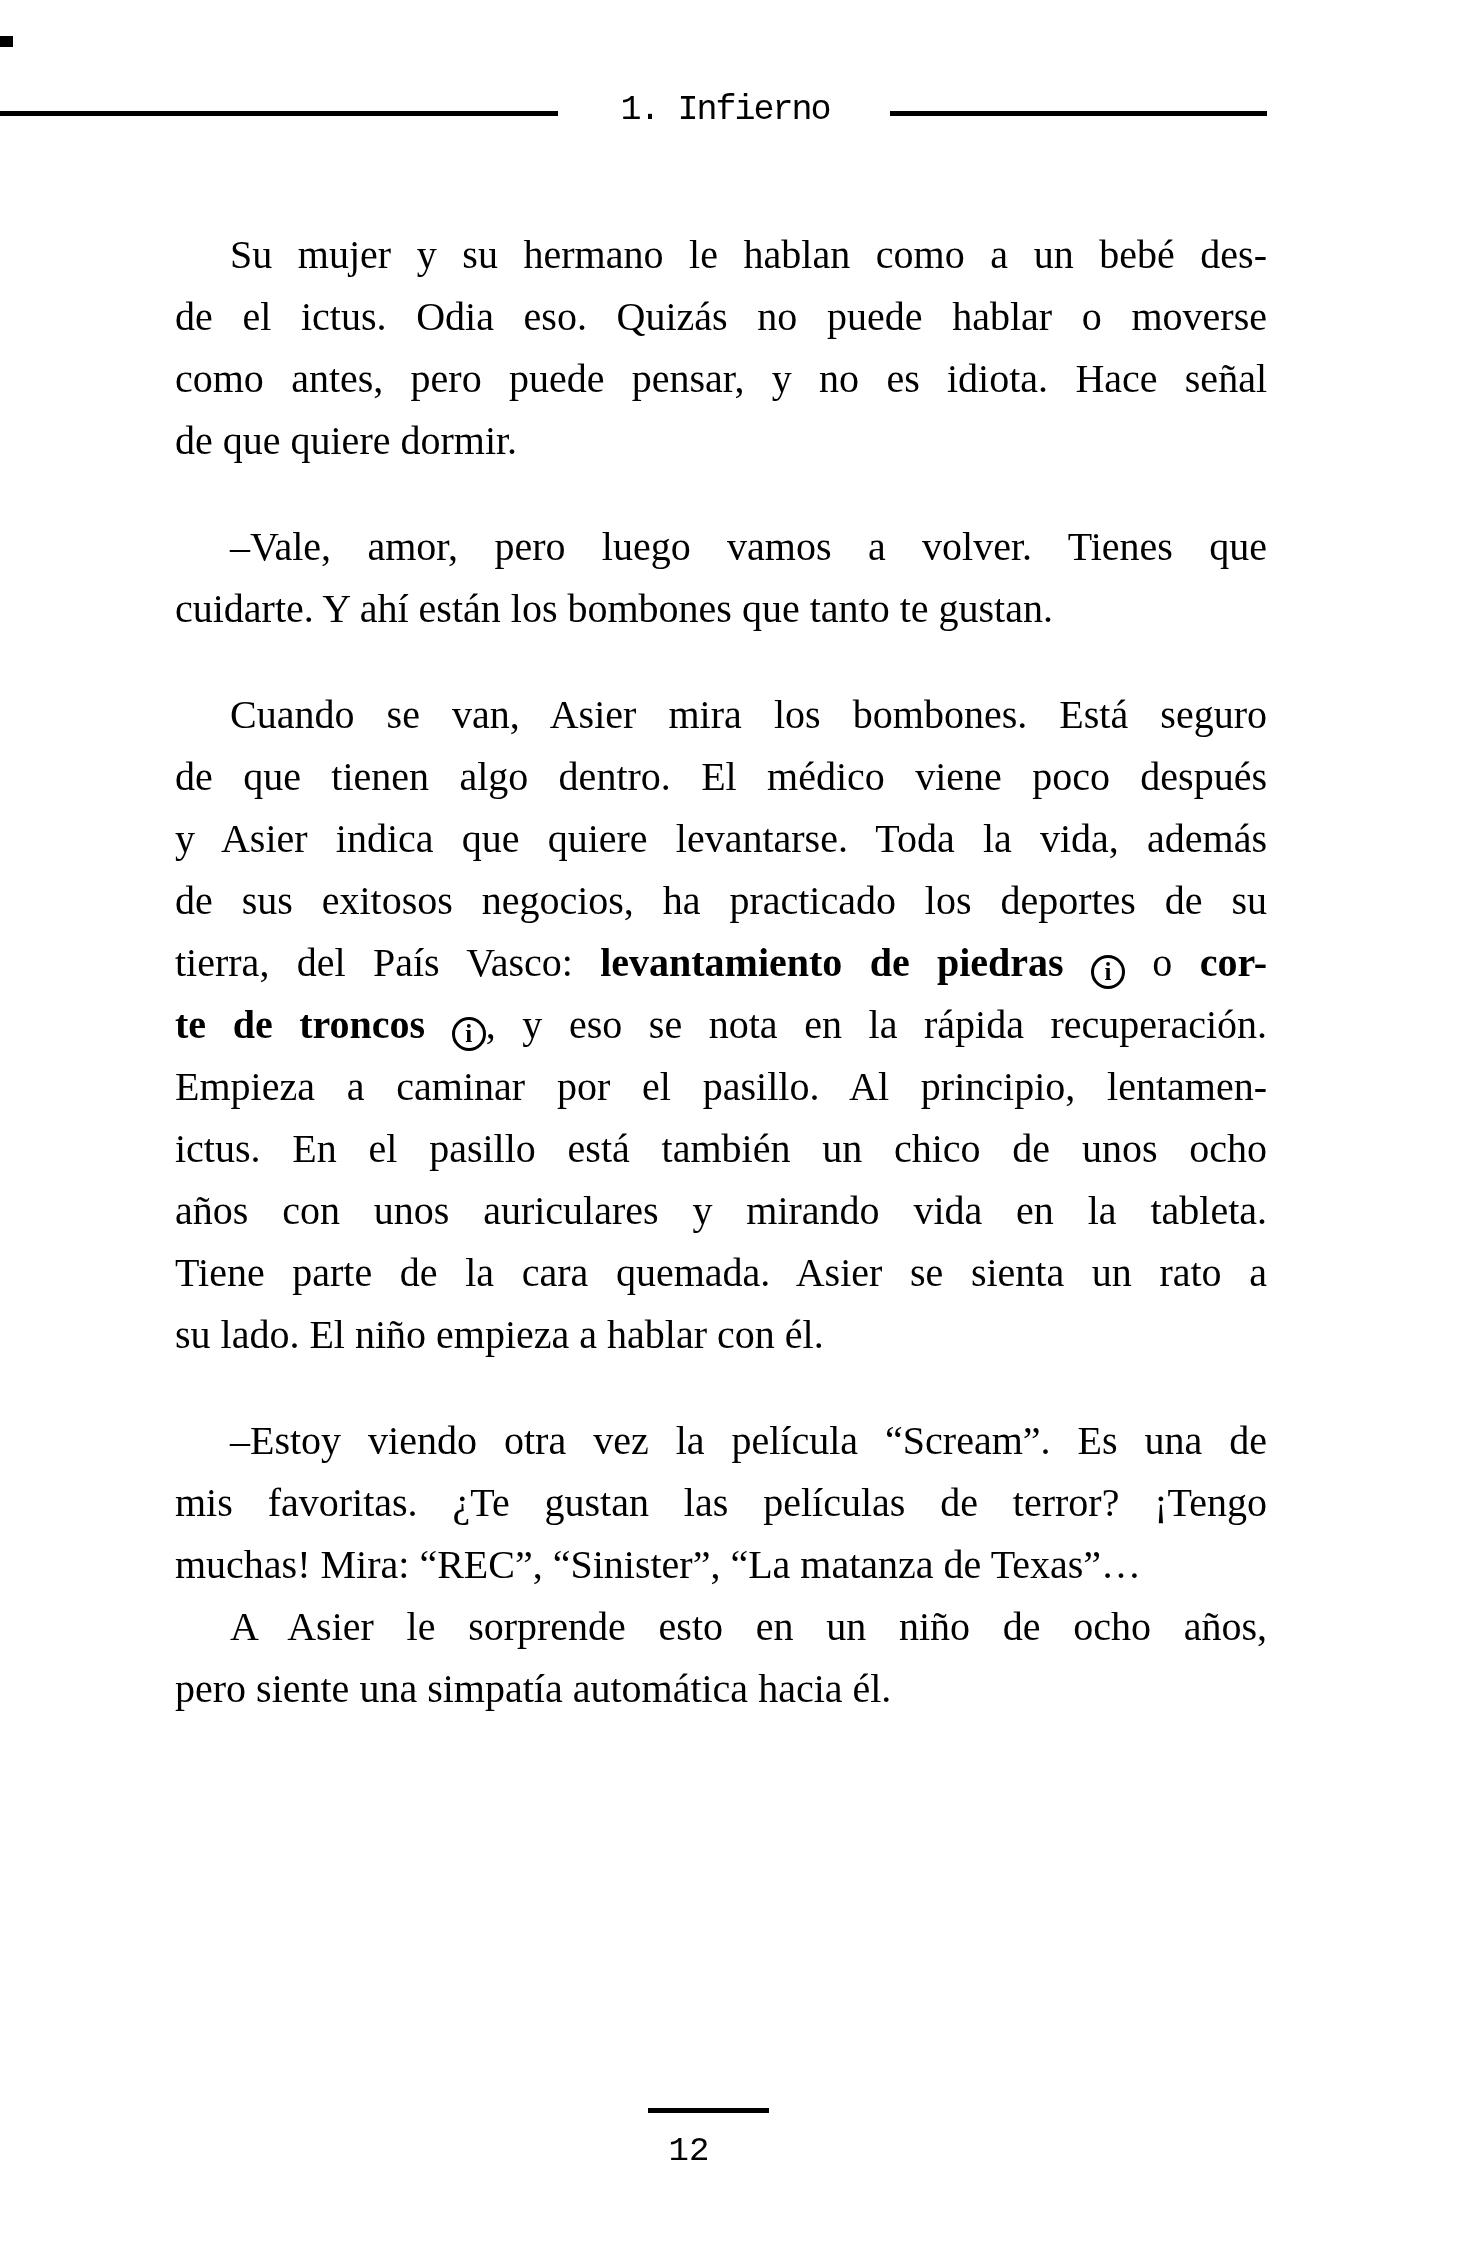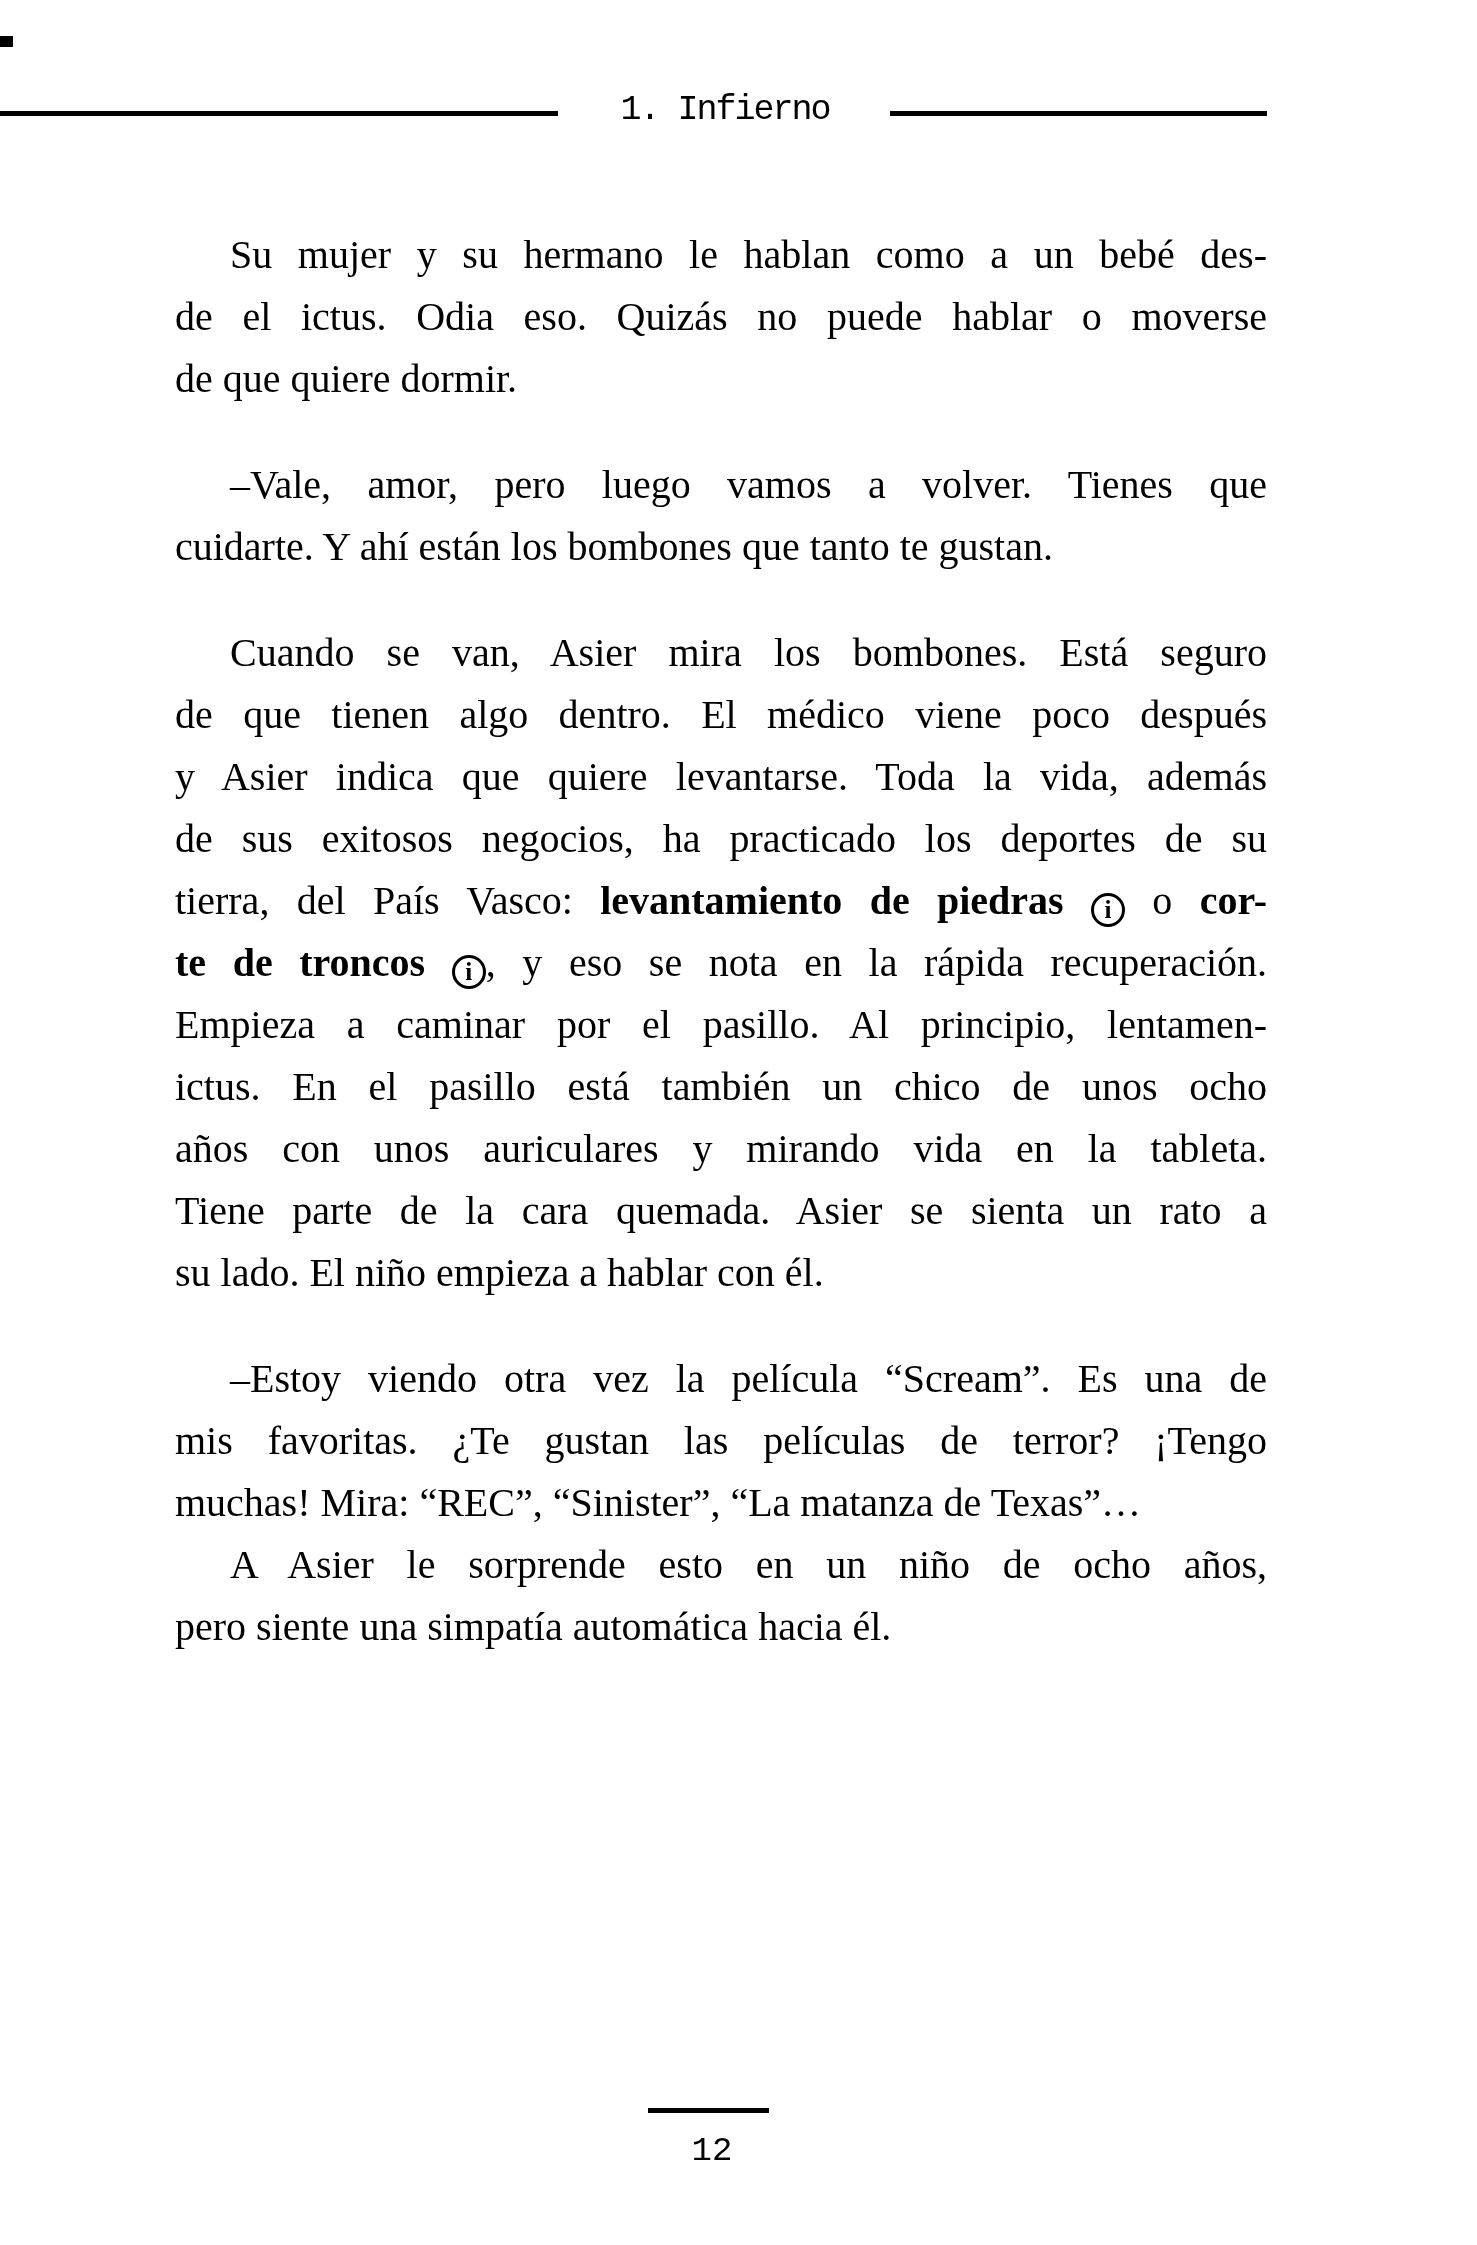--- a/index.html
+++ b/index.html
@@ -55,21 +55,21 @@
     line-height: 1;
     vertical-align: -4px;
     text-indent: 0;
     font-family: "Liberation Serif", serif;
   }
 
   
   .footer-rule { position: absolute; left: 648px; top: 2108px; width: 121px; height: 5px; background: #000; }
   .page-number {
     position: absolute;
-    left: 612px; top: 2132px; width: 200px;
+    left: 589px; top: 2132px; width: 200px;
     text-align: center;
     font-family: "Liberation Mono", monospace;
     font-size: 34px;
     color: #000;
   }
 </style>
 </head>
 <body>
 
 <div class="page">
@@ -77,20 +77,21 @@
   <div class="scan-artifact"></div>
 
   <div class="rule rule-left"></div>
   <div class="chapter-header">1. Infierno</div>
   <div class="rule rule-right"></div>
 
   <div class="text-body">
       <div class="para">
         <div class="line indent"><span>Su mujer y su hermano le hablan como a un bebé des-</span></div>
         <div class="line"><span>de el ictus. Odia eso. Quizás no puede hablar o moverse</span></div>
+        <div class="line"><span>como antes, pero puede pensar, y no es idiota. Hace señal</span></div>
         <div class="line lastline"><span>de que quiere dormir.</span></div>
       </div>
       <div class="para gap">
         <div class="line indent"><span>–Vale, amor, pero luego vamos a volver. Tienes que</span></div>
         <div class="line lastline"><span>cuidarte. Y ahí están los bombones que tanto te gustan.</span></div>
       </div>
       <div class="para gap">
         <div class="line indent"><span>Cuando se van, Asier mira los bombones. Está seguro</span></div>
         <div class="line"><span>de que tienen algo dentro. El médico viene poco después</span></div>
         <div class="line"><span>y Asier indica que quiere levantarse. Toda la vida, además</span></div>

